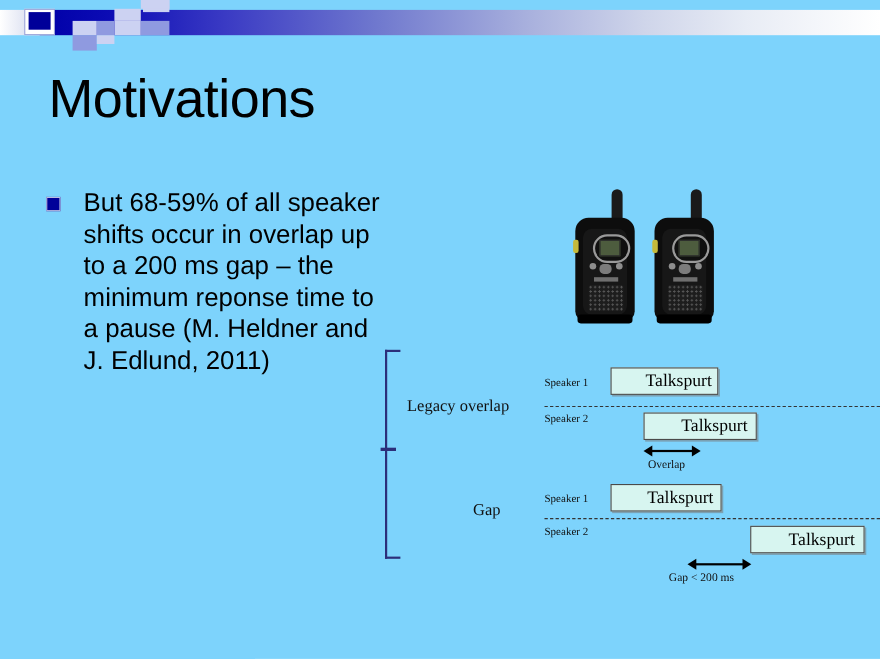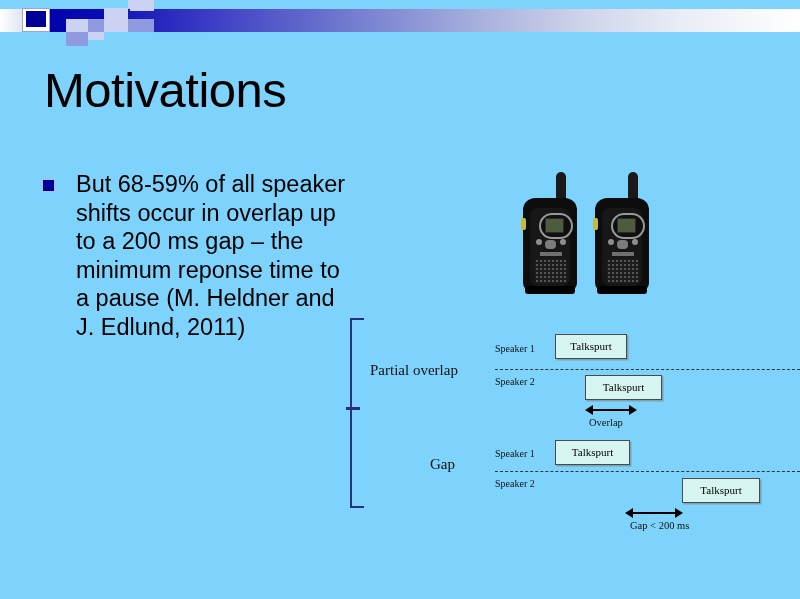--- a/index.html
+++ b/index.html
@@ -242,28 +242,29 @@
     position: absolute;
     height: 0;
     border-top: 1px dashed #333333;
   }
   .talkbox {
     position: absolute;
     background: #d7f5f0;
     border: 1px solid #4a4a4a;
     box-shadow: 1.5px 1.5px 0 rgba(120,120,120,0.55);
     font-family: "Liberation Serif", serif;
-    font-size: 11px;
+    font-size: 16px;
     color: #000000;
     text-align: center;
     line-height: 1;
     display: flex;
     align-items: center;
     justify-content: center;
     white-space: nowrap;
+    padding-left: 26px;
   }
   .arrow-wrap { position: absolute; }
   .arrow-shaft {
     position: absolute;
     top: 4px;
     height: 2px;
     background: #000000;
   }
   .arrow-head {
     position: absolute;
@@ -351,21 +352,21 @@
 
   <div id="bracket">
     <div class="br-line" style="left:4px;  top:4px;   width:2px;  height:190px;"></div>
     <div class="br-line" style="left:4px;  top:4px;   width:14px; height:2px;"></div>
     <div class="br-line" style="left:4px;  top:192px; width:14px; height:2px;"></div>
     <div class="br-line" style="left:0px;  top:93px;  width:14px; height:3px;"></div>
   </div>
 
   <div id="diagram">
 
-    <div class="grp-label" style="left:0px; top:32px;">Partial overlap</div>
+    <div class="grp-label" style="left:0px; top:32px;">Legacy overlap</div>
 
     <div class="spk-label" style="left:125px; top:13px;">Speaker 1</div>
     <div class="talkbox" style="left:185px; top:4px; width:70px; height:23px;">Talkspurt</div>
 
     <div class="dashline" style="left:125px; top:39px; width:305px;"></div>
 
     <div class="spk-label" style="left:125px; top:46px;">Speaker 2</div>
     <div class="talkbox" style="left:215px; top:45px; width:75px; height:23px;">Talkspurt</div>
 
     <div class="arrow-wrap" style="left:215px; top:75px; width:52px; height:10px;">
@@ -383,17 +384,17 @@
     <div class="dashline" style="left:125px; top:141px; width:305px;"></div>
 
     <div class="spk-label" style="left:125px; top:148px;">Speaker 2</div>
     <div class="talkbox" style="left:312px; top:148px; width:76px; height:23px;">Talkspurt</div>
 
     <div class="arrow-wrap" style="left:255px; top:178px; width:58px; height:10px;">
       <div class="arrow-head left"></div>
       <div class="arrow-shaft" style="left:6px; right:6px;"></div>
       <div class="arrow-head right"></div>
     </div>
-    <div class="arrow-caption" style="left:260px; top:190px;">Gap &lt; 200 ms</div>
+    <div class="arrow-caption" style="left:238px; top:190px;">Gap &lt; 200 ms</div>
 
   </div>
 
 </div>
 
 </body></html>

